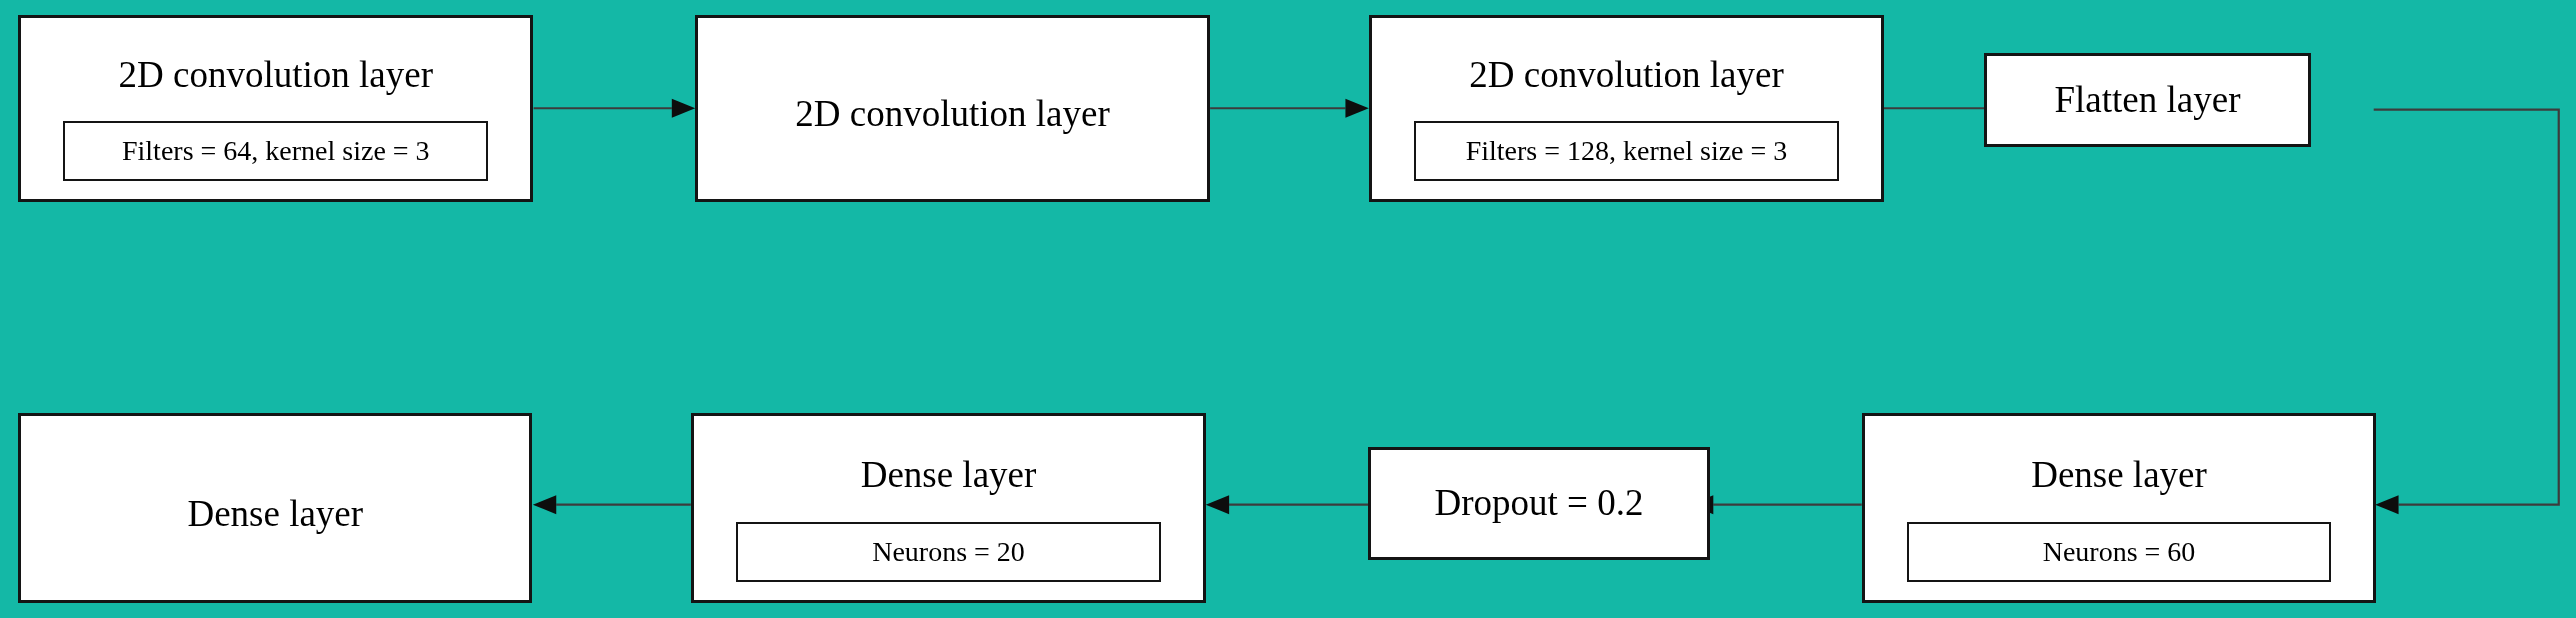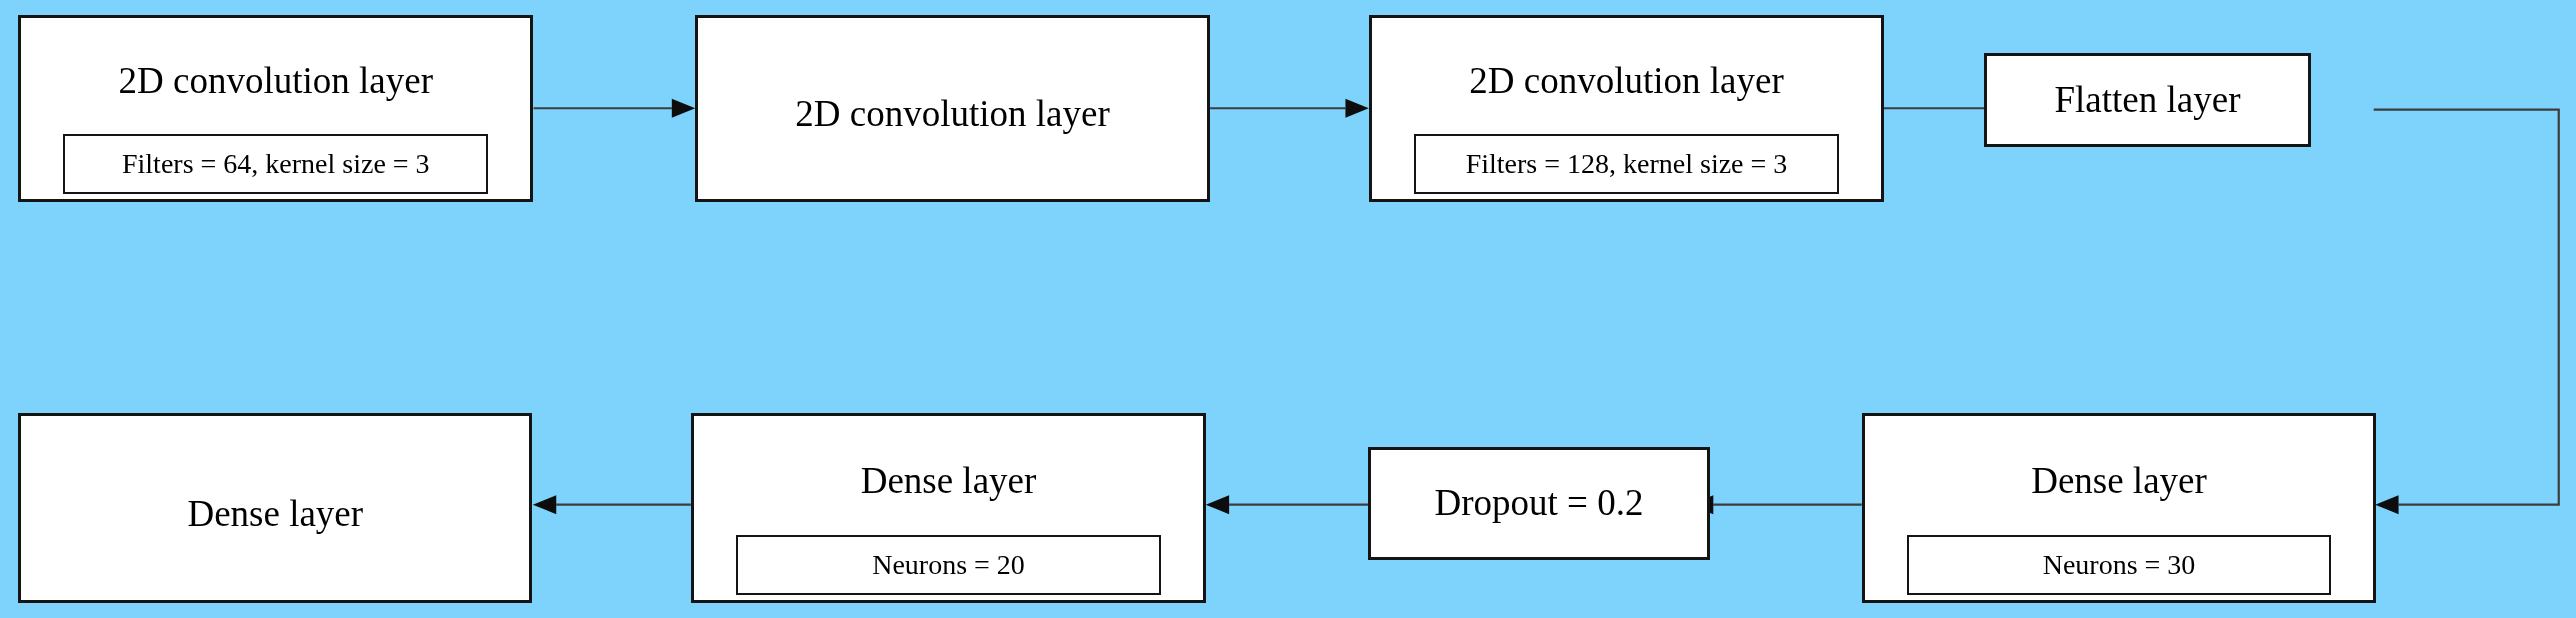--- a/index.html
+++ b/index.html
@@ -10,21 +10,21 @@
   body {
     width: 2576px;
     height: 618px;
     font-family: "Liberation Serif", "DejaVu Serif", serif;
     color: #000000;
   }
   .canvas {
     position: relative;
     width: 2576px;
     height: 618px;
-    background: #7dd3fc;
+    background: #14b8a6;
     overflow: hidden;
   }
   .connector-layer {
     position: absolute;
     left: 0;
     top: 0;
     width: 2576px;
     height: 618px;
     pointer-events: none;
   }
@@ -45,21 +45,21 @@
     line-height: 1.1;
     padding-top: 11.7px;
     white-space: nowrap;
   }
   .node.simple .node-label {
     padding-top: 0;
   }
   .param-box {
     box-sizing: border-box;
     height: 60px;
-    margin: 0 42px 5px 42px;
+    margin: 0 42px 18px 42px;
     border: 2.9px solid #141414;
     background: #ffffff;
     display: flex;
     align-items: center;
     justify-content: center;
     flex: 0 0 auto;
   }
   .param-text {
     font-size: 28px;
     line-height: 1;
@@ -154,18 +154,18 @@
     </div>
   </div>
 
   <div class="node simple" id="node-dropout">
     <div class="node-label">Dropout = 0.2</div>
   </div>
 
   <div class="node" id="node-dense40">
     <div class="node-label">Dense layer</div>
     <div class="param-box">
-      <span class="param-text">Neurons = 30</span>
+      <span class="param-text">Neurons = 60</span>
     </div>
   </div>
 
 </div>
 
 
 </body></html>

